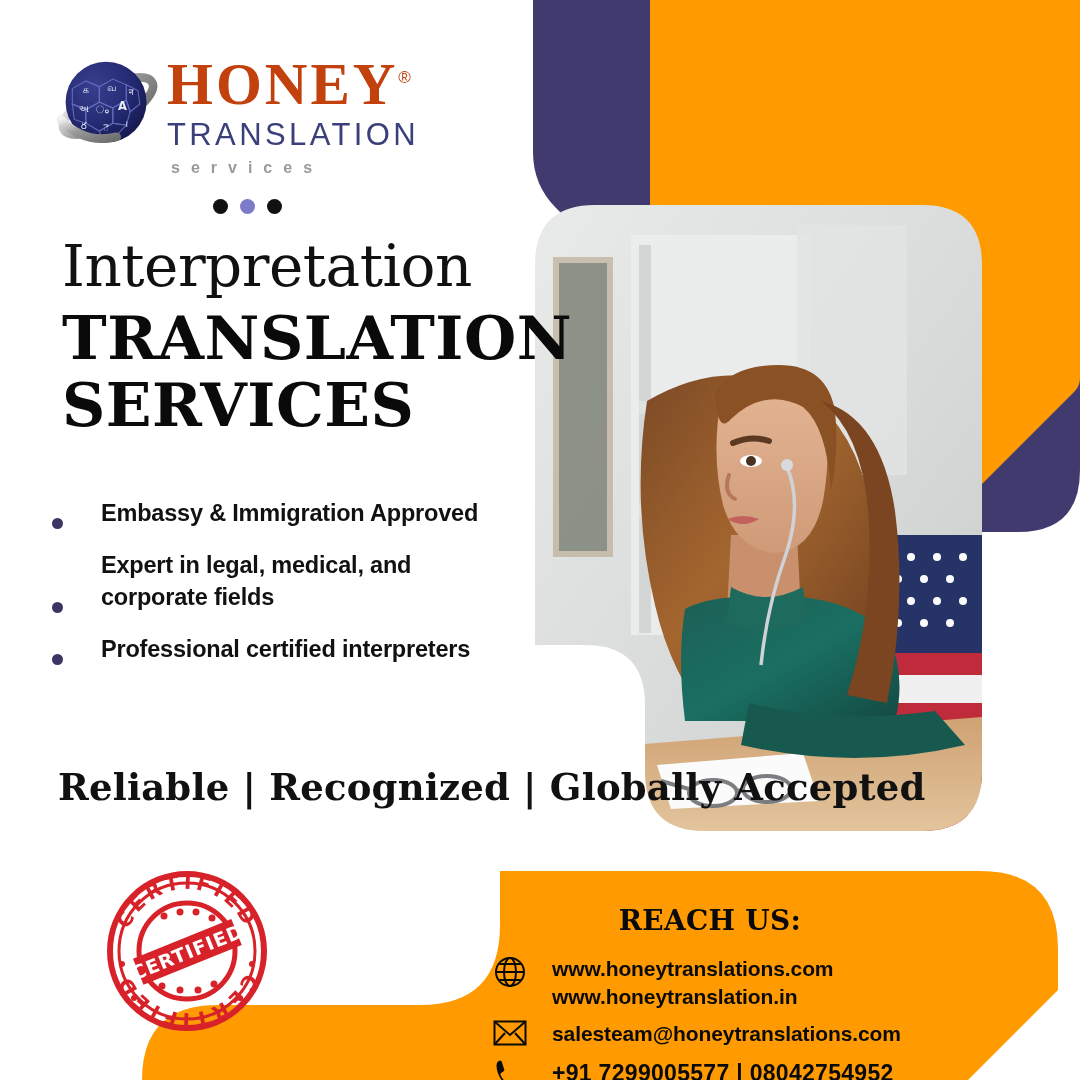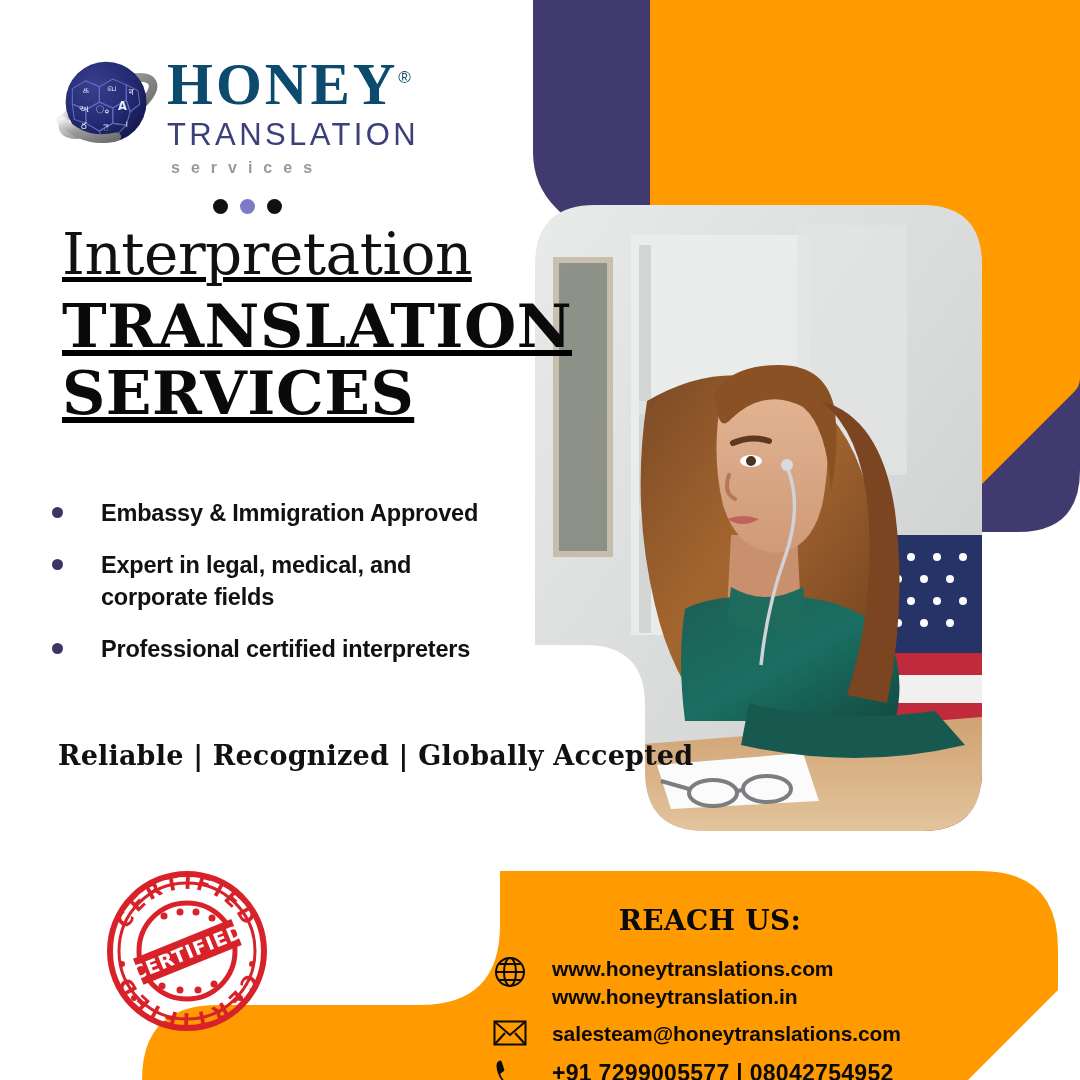--- a/index.html
+++ b/index.html
@@ -31,21 +31,21 @@
     position:absolute; left:55px; top:48px; z-index:5;
     width:420px;
   }
   .logo-row { display:flex; align-items:flex-start; }
   .logo-globe { width:106px; height:106px; flex:0 0 106px; margin-top:4px; }
   .logo-text { margin-left:6px; padding-top:8px; }
   .logo-honey {
     font-family:"Liberation Serif", serif;
     font-size:59px; font-weight:700;
     letter-spacing:3px;
-    color:#0c4a6e;
+    color:#c2410c;
     line-height:0.95;
     position:relative;
     display:inline-block;
     text-align:center;
   }
   .logo-reg {
     font-size:17px; vertical-align:super;
     font-family:"Liberation Sans", sans-serif;
     letter-spacing:0; font-weight:400;
   }
@@ -64,64 +64,64 @@
     margin-top:6px;
     padding-left:4px;
   }
   .dots { display:flex; gap:12px; margin-top:22px; padding-left:158px; }
   .dot { width:15px; height:15px; border-radius:50%; }
   .dot-1 { background:#111111; }
   .dot-2 { background:#7B7BC8; }
   .dot-3 { background:#111111; }
 
   
-  .headline { position:absolute; left:62px; top:224px; z-index:5;text-decoration:underline; }
+  .headline { position:absolute; left:62px; top:236px; z-index:5; }
   .headline-script {
     font-family:"DejaVu Serif", serif;
     font-weight:400;
     font-size:58px;
     color:#111111;
     letter-spacing:-0.5px;
     line-height:1.05;
   }
   .headline-main {
     font-family:"DejaVu Serif", serif;
     font-weight:700;
     font-size:60px;
     color:#0a0a0a;
     line-height:1.12;
     letter-spacing:0.5px;
     margin-top:8px;
   }
 
   
   .bullets { position:absolute; left:52px; top:498px; z-index:5; width:470px; }
-  .bullet-item { display:flex; align-items:flex-start; margin-bottom:21px; }
+  .bullet-item { display:flex; align-items:flex-end; margin-bottom:21px; }
   .bullet-dot {
     width:11px; height:11px; border-radius:50%;
     background:#3B3566;
     flex:0 0 11px;
     margin-top:9px;
     margin-right:38px;
   }
   .bullet-text {
     font-family:"Liberation Sans", sans-serif;
     font-weight:700;
     font-size:23.5px;
     color:#111111;
     line-height:1.33;
     letter-spacing:-0.2px;
   }
 
   
   .tagline {
-    position:absolute; left:58px; top:740px; z-index:5;
+    position:absolute; left:58px; top:765px; z-index:5;
     font-family:"DejaVu Serif", serif;
     font-weight:700;
-    font-size:27px;
+    font-size:37px;
     color:#111111;
     letter-spacing:0.2px;
     white-space:nowrap;
   }
 
   
   .stamp { position:absolute; left:104px; top:868px; width:166px; height:166px; z-index:5; }
 
   
   .contact { position:absolute; left:490px; top:904px; z-index:6; width:560px; }

